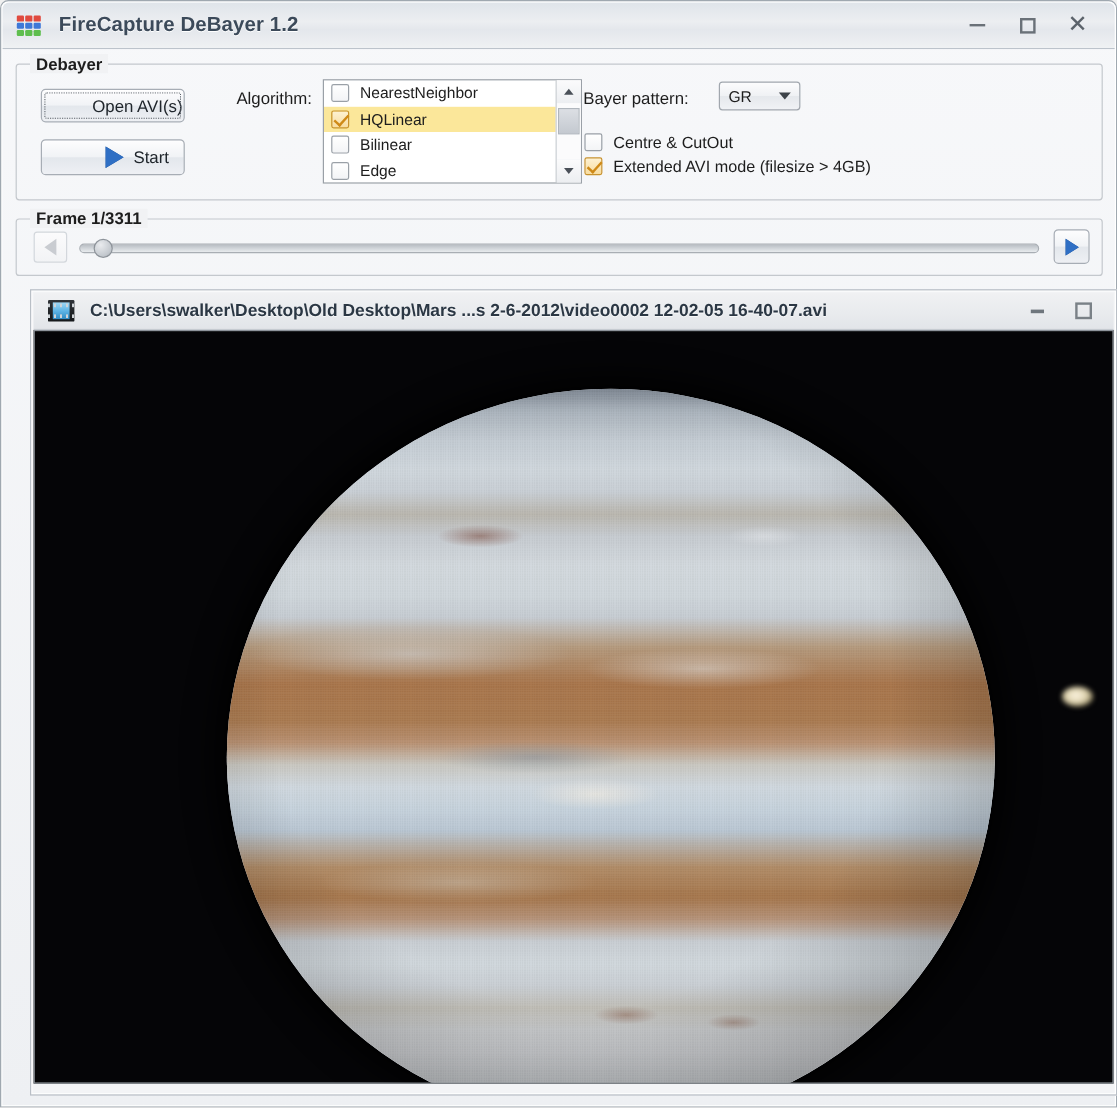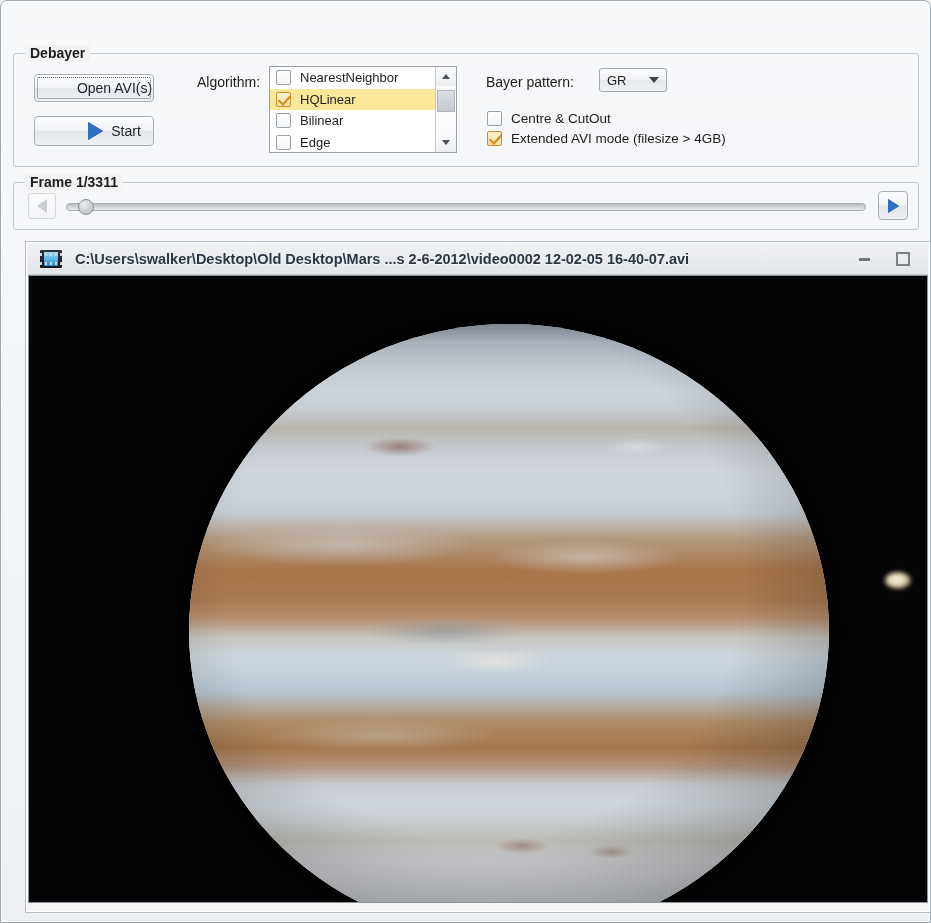--- a/index.html
+++ b/index.html
@@ -154,21 +154,21 @@
   
   #algorithm-label {
     position: absolute;
     left: 183px; top: 20px;
     font-size: 14px;
     color: #1d1d1d;
   }
   #algo-listbox {
     position: absolute;
     left: 255px; top: 12px;
-    width: 188px; height: 87px;
+    width: 216px; height: 87px;
     box-sizing: border-box;
     border: 1px solid #9aa0a7;
     background: #ffffff;
     display: flex;
   }
   .algo-rows { flex: 1 1 auto; }
   .algo-row {
     height: 21.5px;
     display: flex;
     align-items: center;
@@ -474,20 +474,45 @@
     background: radial-gradient(ellipse at 45% 45%, #fdf4e2 0%, #ddd2ae 45%, #6c6243 75%, rgba(12,12,10,0) 100%);
     filter: blur(2.2px);
   }
 </style>
 </head>
 <body>
 
 <div id="app">
   <div class="window">
 
+    <div class="titlebar">
+      <div class="app-icon">
+        <i class="r"></i>
+          <i class="r"></i>
+          <i class="r"></i>
+        <i class="b"></i>
+          <i class="b"></i>
+          <i class="b"></i>
+        <i class="g"></i>
+          <i class="g"></i>
+          <i class="g"></i>
+      </div>
+      <div class="app-title">FireCapture DeBayer 1.2</div>
+      <div class="win-controls">
+        <div class="win-btn">
+            <span class="glyph-min"></span>
+          </div>
+        <div class="win-btn">
+            <span class="glyph-max"></span>
+          </div>
+        <div class="win-btn">
+            <span class="glyph-close">✕</span>
+          </div>
+      </div>
+    </div>
 
     <div class="groupbox" id="debayer-group">
       <div class="group-title">Debayer</div>
 
       <div class="btn" id="open-avi-btn">
         <span>Open AVI(s)</span>
         <span class="focusring"></span>
       </div>
 
       <div class="btn" id="start-btn">

